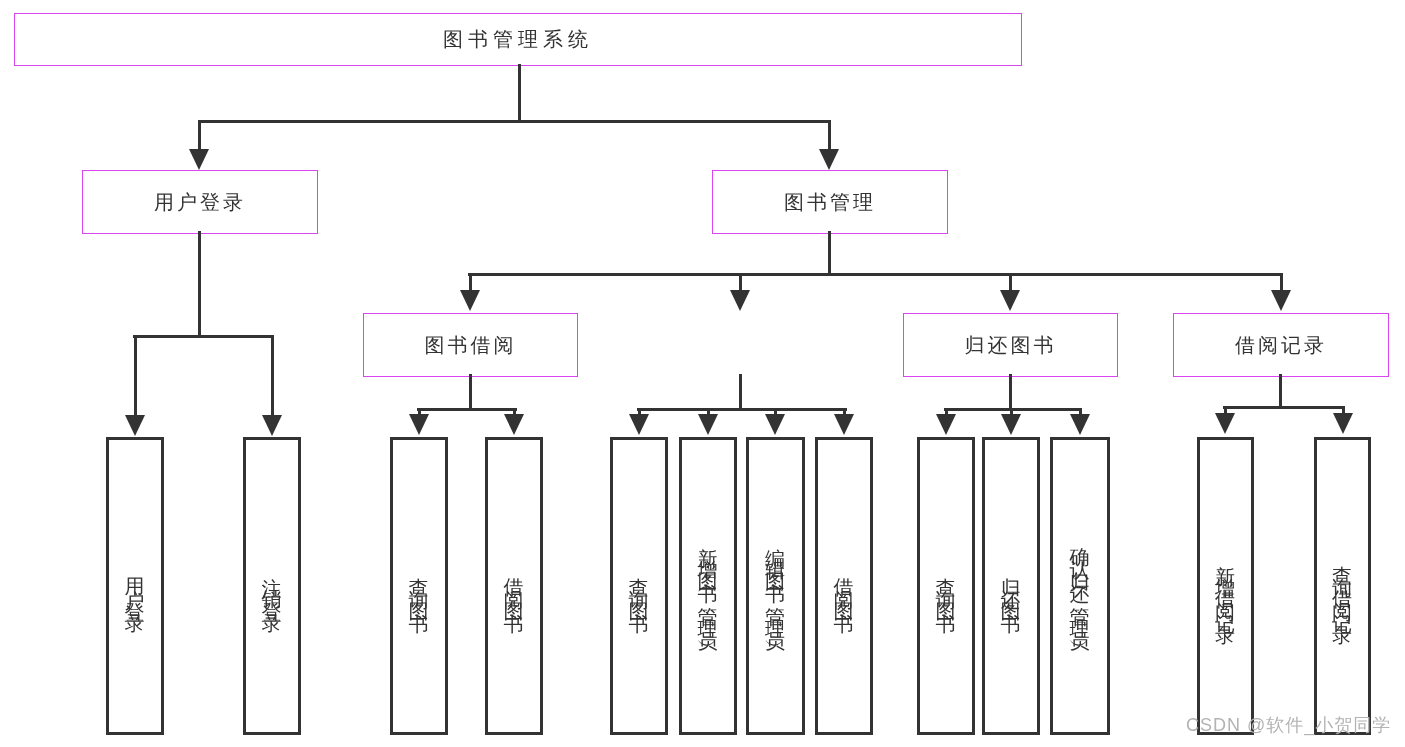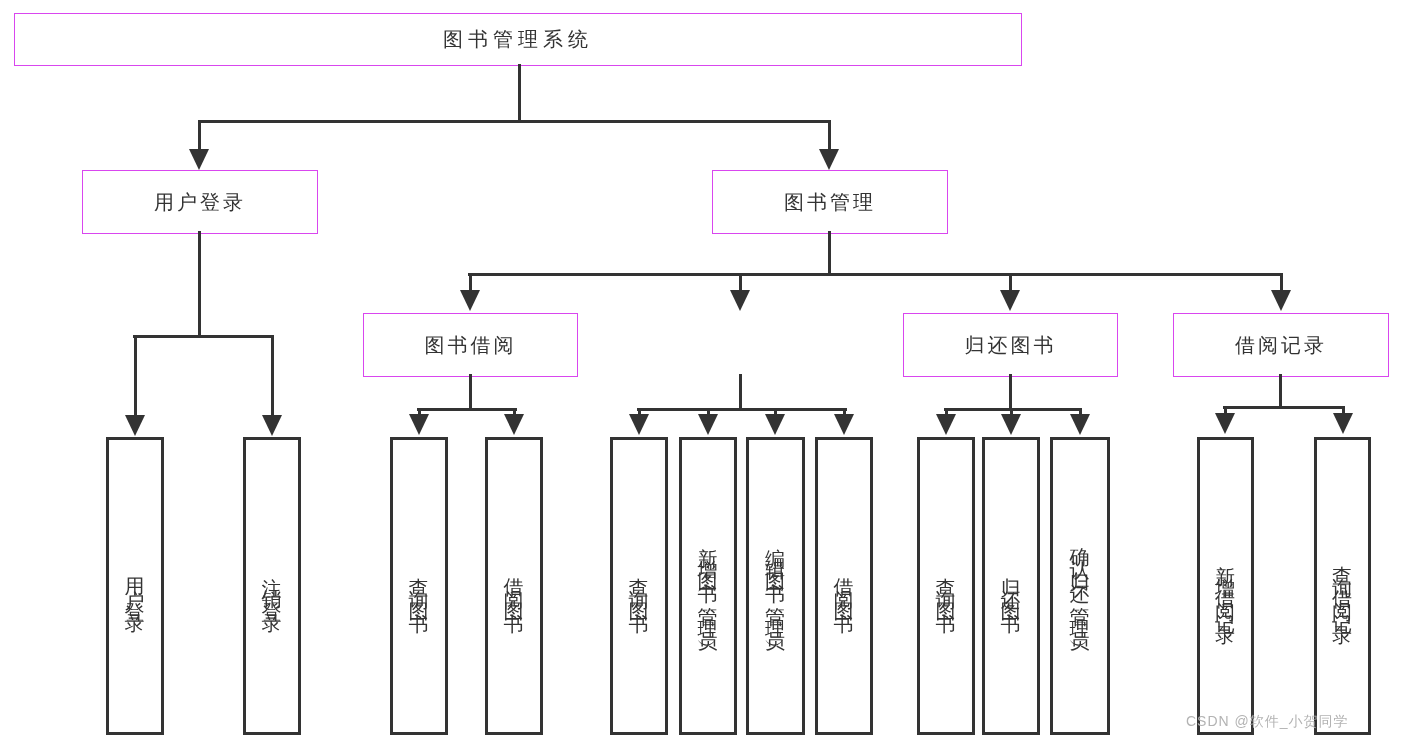--- a/index.html
+++ b/index.html
@@ -23,21 +23,21 @@
     font-size:20px;color:#333333;letter-spacing:12px;line-height:1;
   }
   .hl{position:absolute;height:3px;background:#333333;}
   .vl{position:absolute;width:3px;background:#333333;}
   .arr{
     position:absolute;width:0;height:0;
     border-left:10px solid transparent;border-right:10px solid transparent;
     border-top:21px solid #333333;
   }
   .watermark{
-    position:absolute;left:1186px;top:713px;font-size:14px;
+    position:absolute;left:1186px;top:713px;font-size:18px;
     color:#b3b3b3;letter-spacing:1px;white-space:nowrap;
   }
 </style>
 </head>
 <body>
 
 <div id="canvas">
 
   <div class="node root" style="left:14px;top:13px;width:1008px;height:53px;">图书管理系统</div>
 

